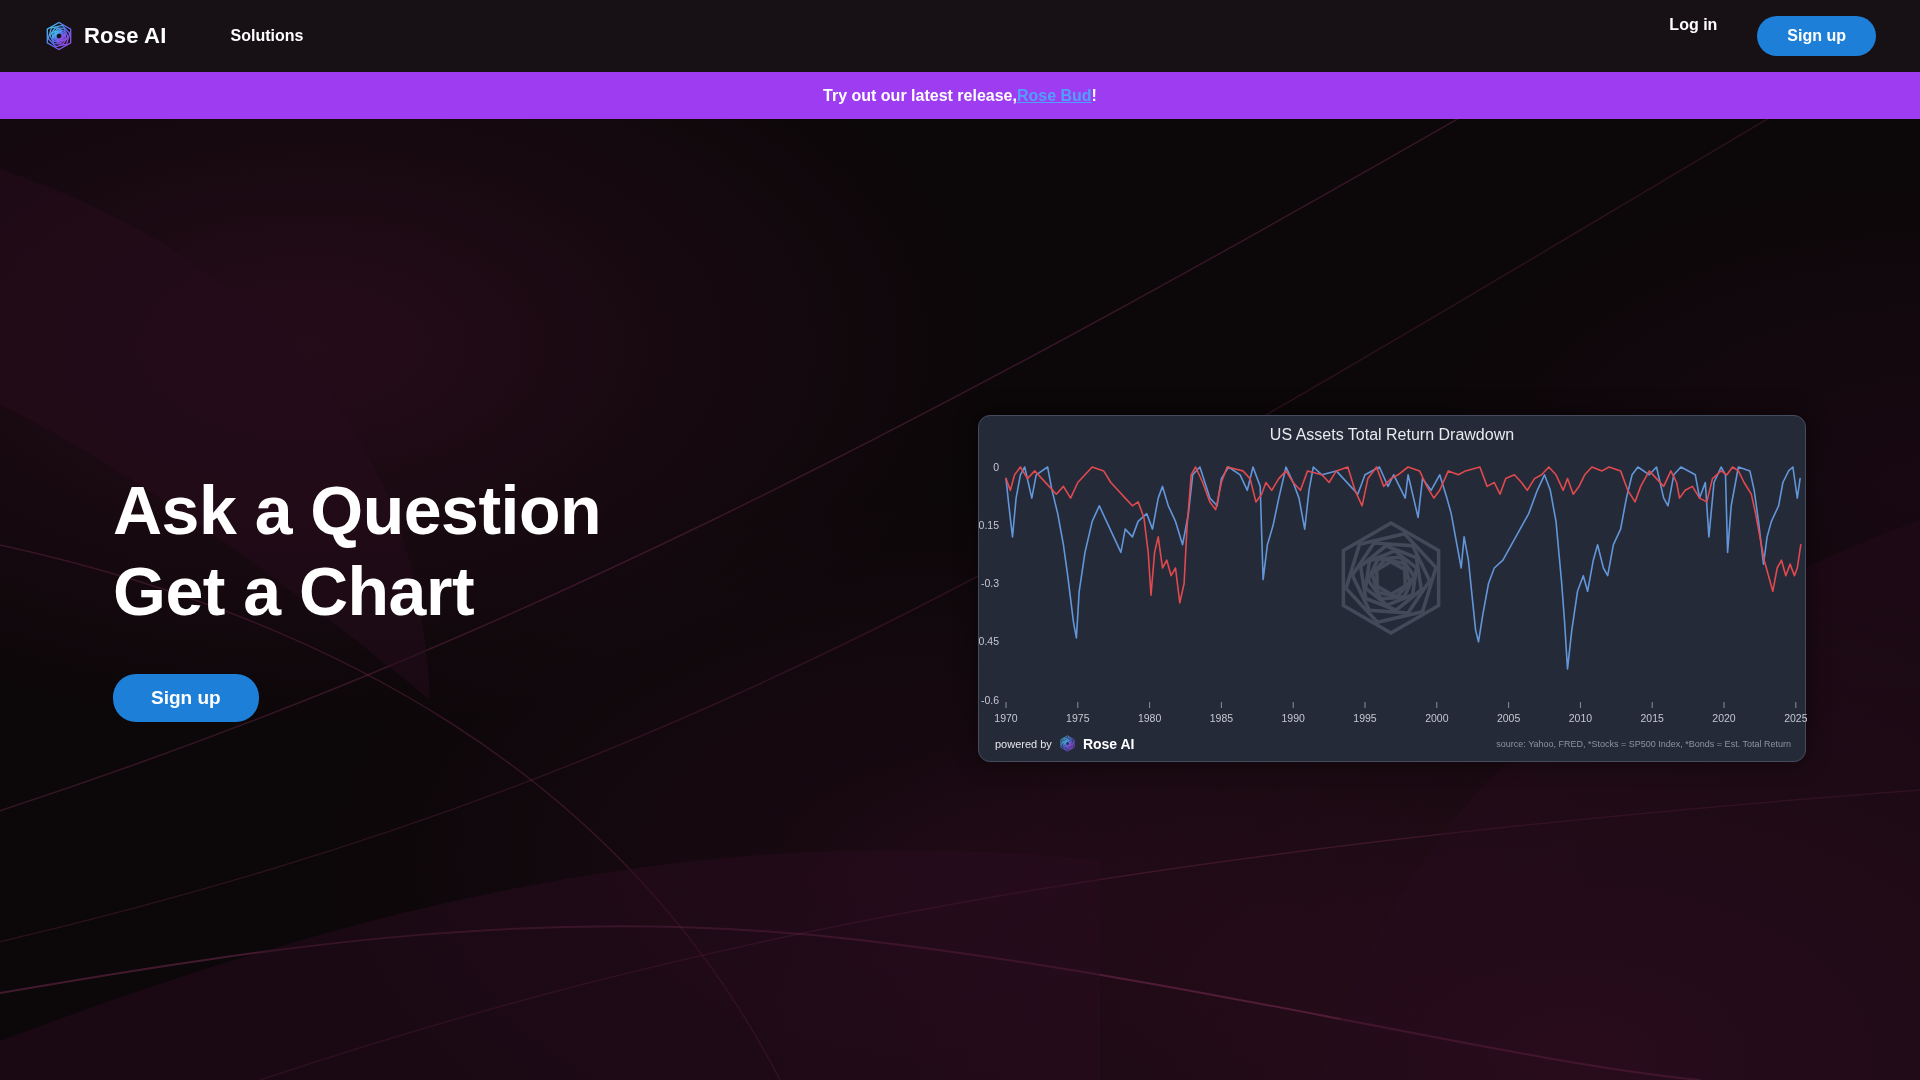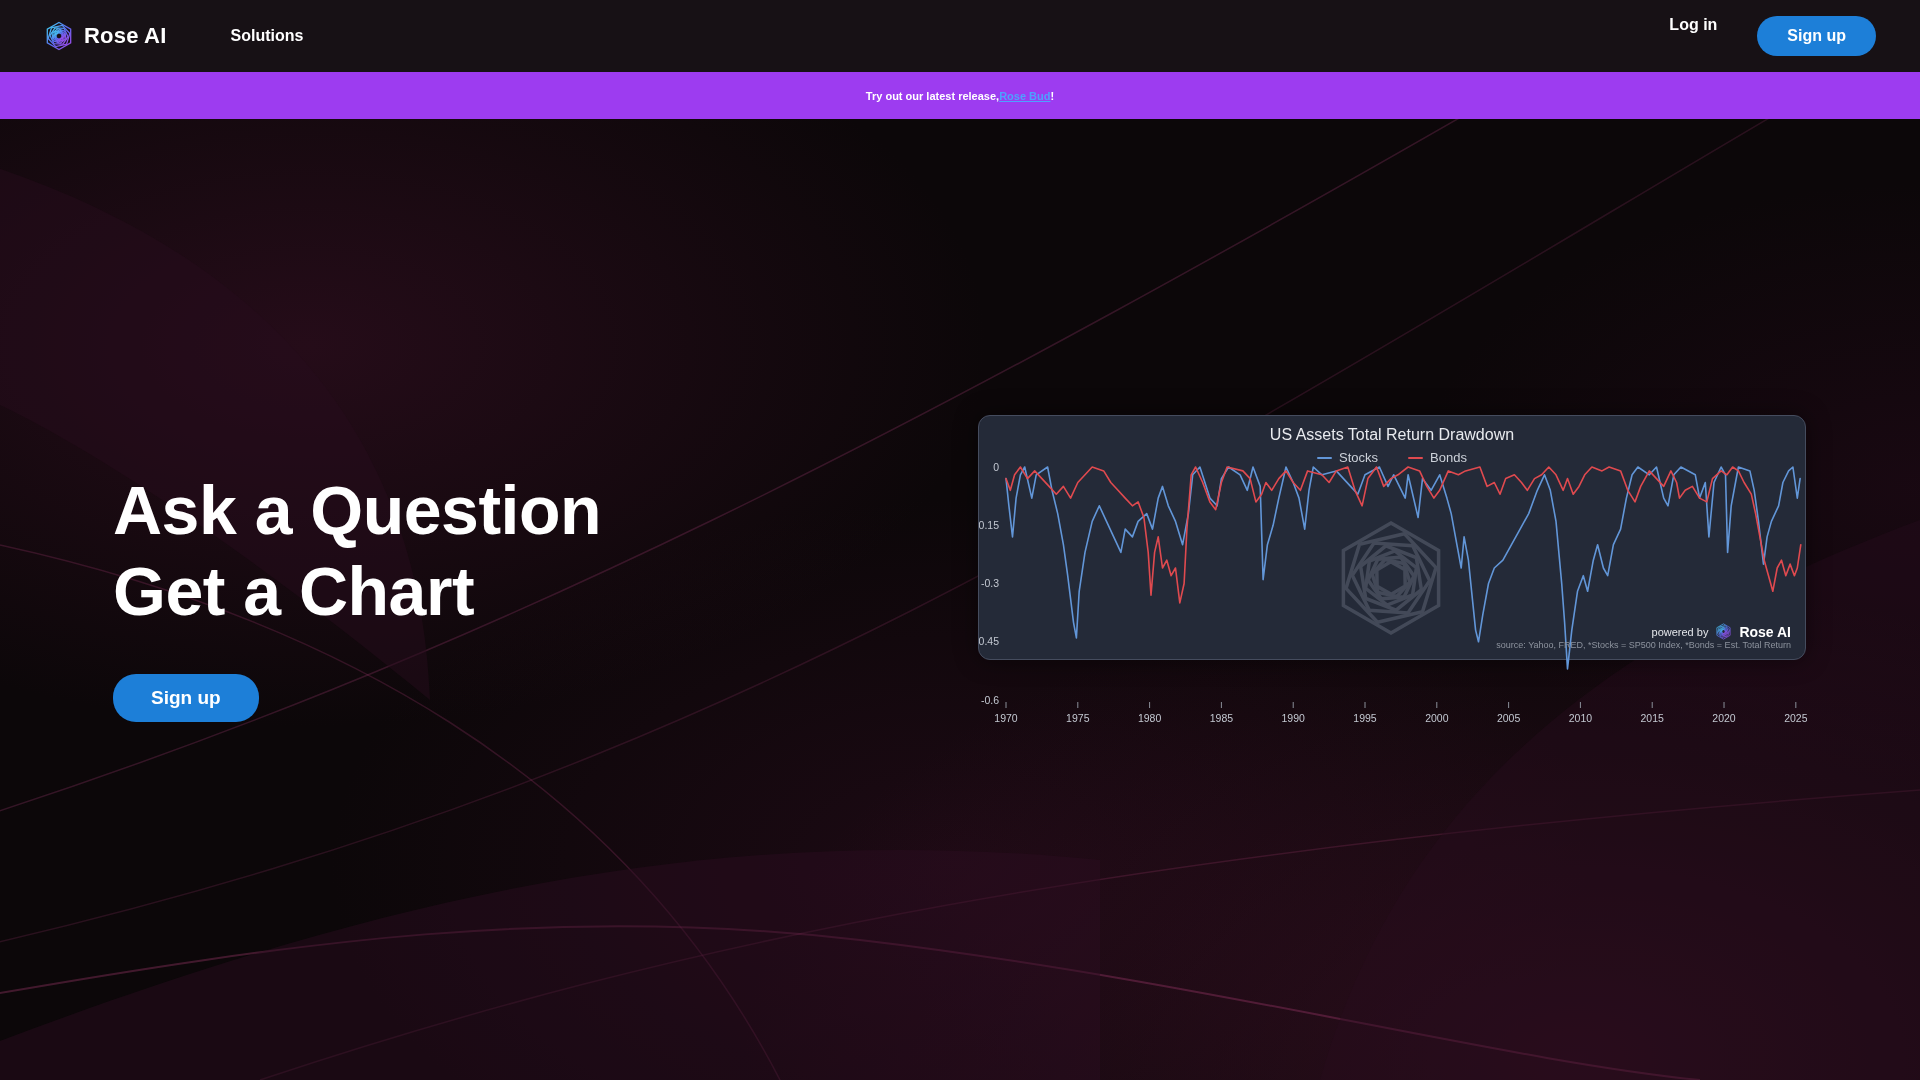--- a/index.html
+++ b/index.html
@@ -25,39 +25,39 @@
   .brand-name { font-size:22px; font-weight:bold; letter-spacing:.2px; }
   .nav-links { display:flex; gap:56px; margin-left:64px;flex-direction:column; }
   .nav-link { font-size:16px; font-weight:bold; color:#fff; cursor:pointer; }
   .nav-right { margin-left:auto; display:flex; gap:40px; }
   .login { font-size:16px; font-weight:bold; cursor:pointer; }
   .btn-pill { background:#1d7fd8; color:#fff; border:none; border-radius:22px;
     font-family:inherit; font-size:16px; font-weight:bold; padding:11px 30px; cursor:pointer; }
   
   .banner { position:absolute; left:0; top:72px; width:1920px; height:47px; z-index:5;
     background:#9d3cf0; display:flex; align-items:center; justify-content:center;
-    font-size:11px; font-weight:bold; }
+    font-size:16px; font-weight:bold; }
   .banner a { color:#4ea1ff; text-decoration:underline; cursor:pointer; }
   
   .hero { position:absolute; left:113px; top:470px; z-index:5; }
   .hero h1 { font-size:68px; line-height:81px; font-weight:800; letter-spacing:-.5px; color:#fff; }
   .hero-cta { margin-top:42px; background:#1d7fd8; color:#fff; border:none; border-radius:23px;
     font-family:inherit; font-size:19px; font-weight:bold; padding:13px 38px; cursor:pointer; }
   
-  .card { position:absolute; left:978px; top:415px; width:828px; height:245px; z-index:5;
+  .card { position:absolute; left:978px; top:415px; width:828px; height:347px; z-index:5;
     background:#242a38; border:1px solid #454c5e; border-radius:12px;
     box-shadow:0 0 24px rgba(0,0,0,.45); }
   .chart-title { text-align:center; padding-top:10px; font-size:16px; color:#e8eaee; }
   .chart-legend { display:flex; justify-content:center; gap:30px; margin-top:6px;
     font-size:13px; color:#ccd1d9; }
   .legend-item { display:flex; align-items:center; gap:7px; cursor:pointer; }
   .legend-swatch { display:inline-block; width:15px; height:2px; border-radius:1px; }
   .chart-svg { position:absolute; left:0; top:0; width:828px; height:347px; }
   .card-footer { position:absolute; left:16px; right:14px; bottom:9px;
-    display:flex; align-items:flex-end; justify-content:space-between;flex-direction:column; }
+    display:flex; align-items:center; justify-content:space-between; }
   .powered { display:flex; align-items:center; gap:7px; }
   .powered-label { font-size:11px; color:#e4e6ea; }
   .powered-brand { font-size:14px; font-weight:bold; color:#fff; }
   .source-text { font-size:9px; color:#8d939e; }
 </style>
 </head>
 <body>
 
 <div class="bg-layer"></div>
 <svg class="bg-svg" width="1920" height="1080" viewBox="0 0 1920 1080">
@@ -114,30 +114,20 @@
 <div class="hero">
   <h1>
     <span>Ask a Question</span><br>
     <span>Get a Chart</span>
   </h1>
   <button class="hero-cta">Sign up</button>
 </div>
 
 <div class="card">
   <div class="chart-title">US Assets Total Return Drawdown</div>
-  <div class="chart-legend" id="chart-legend">
-      <span class="legend-item">
-        <span class="legend-swatch" style="background: rgb(98, 150, 216);"></span>
-        <span>Stocks</span>
-      </span>
-      <span class="legend-item">
-        <span class="legend-swatch" style="background: rgb(224, 74, 79);"></span>
-        <span>Bonds</span>
-      </span>
-    </div>
   <svg id="chart-svg" class="chart-svg" width="828" height="347" viewBox="0 0 828 347">
       <g transform="translate(412,162)" opacity="0.30">
         <polygon points="0.0,-55.0 47.6,-27.5 47.6,27.5 0.0,55.0 -47.6,27.5 -47.6,-27.5" fill="none" stroke="#8a93a3" stroke-width="3.5"></polygon>
         <polygon points="13.5,-44.2 45.0,-10.4 31.5,33.8 -13.5,44.2 -45.0,10.4 -31.5,-33.8" fill="none" stroke="#8a93a3" stroke-width="3.5"></polygon>
         <polygon points="21.7,-32.2 38.7,2.7 17.0,34.9 -21.7,32.2 -38.7,-2.7 -17.0,-34.9" fill="none" stroke="#8a93a3" stroke-width="3.5"></polygon>
         <polygon points="25.3,-20.5 30.4,11.7 5.1,32.2 -25.3,20.5 -30.4,-11.7 -5.1,-32.2" fill="none" stroke="#8a93a3" stroke-width="3.5"></polygon>
         <polygon points="25.4,-10.3 21.6,16.9 -3.8,27.1 -25.4,10.3 -21.6,-16.9 3.8,-27.1" fill="none" stroke="#8a93a3" stroke-width="3.5"></polygon>
         <polygon points="22.9,-2.0 13.2,18.8 -9.7,20.8 -22.9,2.0 -13.2,-18.8 9.7,-20.8" fill="none" stroke="#8a93a3" stroke-width="3.5"></polygon>
         <polygon points="18.9,4.0 6.0,18.4 -12.9,14.4 -18.9,-4.0 -6.0,-18.4 12.9,-14.4" fill="none" stroke="#8a93a3" stroke-width="3.5"></polygon>
         <polygon points="14.2,7.9 0.3,16.2 -13.9,8.4 -14.2,-7.9 -0.3,-16.2 13.9,-8.4" fill="none" stroke="#8a93a3" stroke-width="3.5"></polygon>

